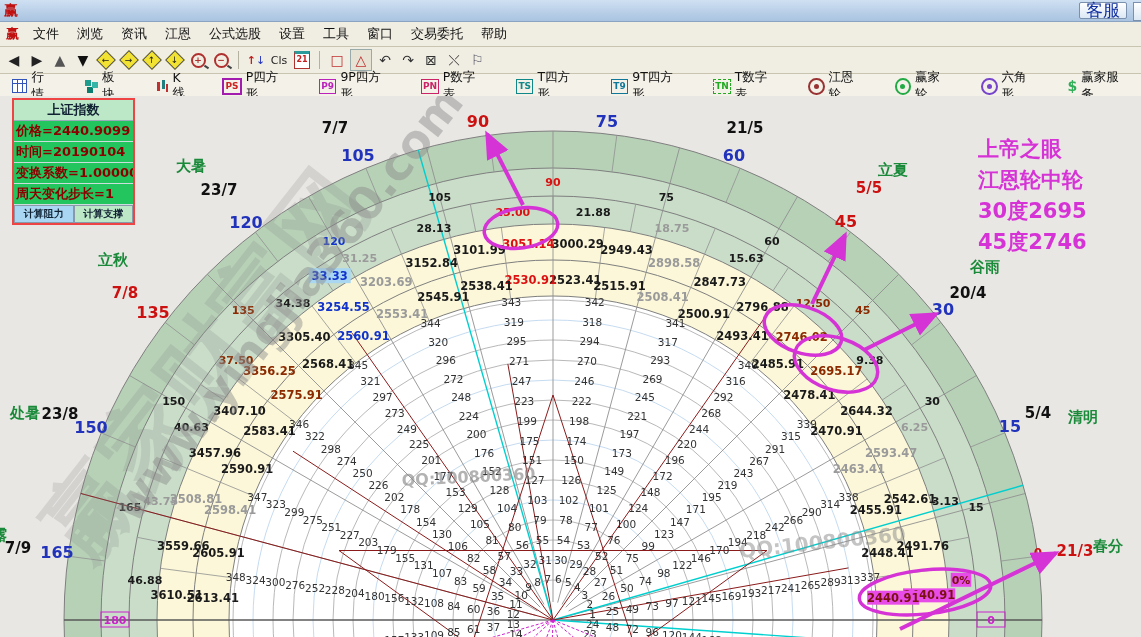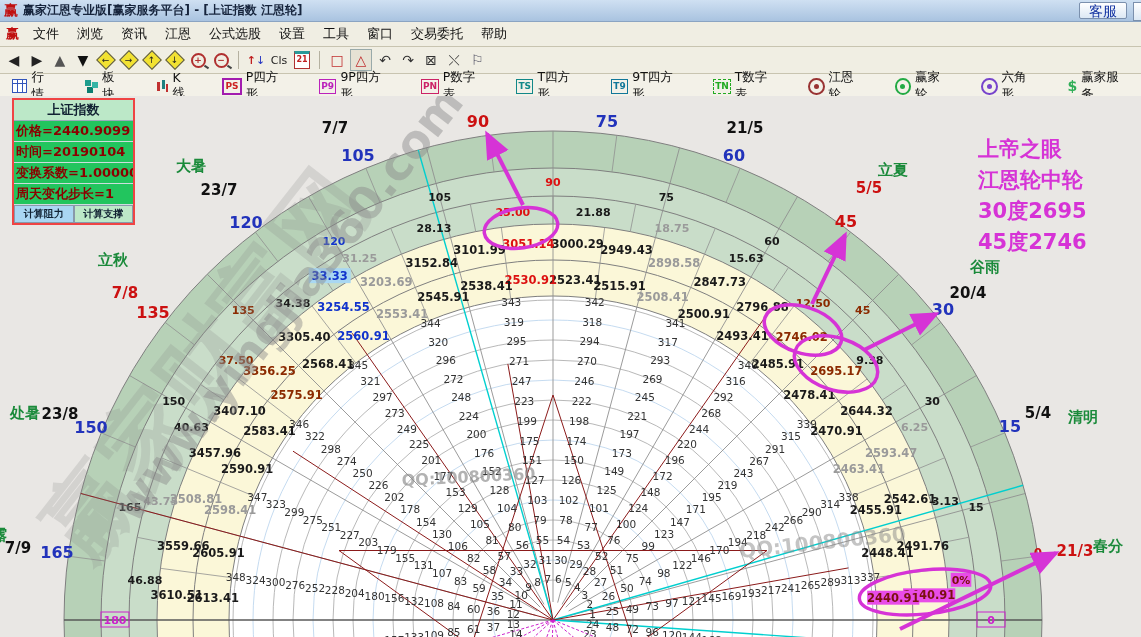--- a/index.html
+++ b/index.html
@@ -1,20 +1,20 @@
 <!DOCTYPE html>
 <html><head>
 <meta charset="utf-8">
 <style>
   html,body{margin:0;padding:0;}
   body{width:1141px;height:637px;overflow:hidden;font-family:"DejaVu Sans","Liberation Sans",sans-serif;background:#e9e7e4;position:relative;}
   #titlebar{height:21px;background:linear-gradient(#cfe0f2,#a9c3e0);border-bottom:1px solid #8ba4c2;display:flex;align-items:center;padding:0 4px;position:relative;}
   .logo{color:#c01010;font-weight:bold;font-size:14px;margin-right:5px;}
   #titlebar .title{font-size:12px;color:#16243c;font-weight:bold;}
-  #cs-btn{position:absolute;right:14px;top:2px;width:48px;height:17px;font-size:14px;color:#1030a0;background:linear-gradient(#ffffff,#dce8f4);border:1px solid #7b90ad;border-radius:2px;line-height:14px;padding:0;}
+  #cs-btn{position:absolute;right:14px;top:2px;width:48px;height:17px;font-size:17px;color:#1030a0;background:linear-gradient(#ffffff,#dce8f4);border:1px solid #7b90ad;border-radius:2px;line-height:14px;padding:0;}
   #edge-btn{position:absolute;right:0;top:2px;width:7px;height:17px;background:linear-gradient(#ffffff,#dce8f4);border:1px solid #7b90ad;border-right:none;}
   #menubar{height:24px;background:#f0eee3;border-bottom:1px solid #c8c4b0;display:flex;align-items:center;padding:0 6px;}
   #menu-items{display:flex;}
   .menu-item{font-size:13px;color:#111;padding:2px 9px;cursor:default;}
   #toolbar{height:26px;background:#f0eee3;border-bottom:1px solid #c8c4b0;display:flex;align-items:center;padding:0 4px;gap:3px;}
   .tbtn{min-width:20px;height:20px;display:inline-flex;align-items:center;justify-content:center;font-size:14px;}
   .tsep{width:1px;height:18px;background:#b5b1a0;margin:0 4px;}
   .dia{width:12px;height:12px;background:#f2e231;border:1px solid #555;transform:rotate(45deg);display:inline-flex;align-items:center;justify-content:center;}
   .dia span{transform:rotate(-45deg);font-size:9px;color:#222;line-height:9px;}
   .mag{width:11px;height:11px;border:2px solid #b03030;border-radius:50%;display:inline-flex;align-items:center;justify-content:center;font-size:9px;color:#b03030;position:relative;font-weight:bold;}
@@ -49,21 +49,20 @@
   #stock-panel .btns div{flex:1;text-align:center;font-weight:bold;color:#123;padding:1px 0;border:1px solid #8899aa;font-size:10px;}
   #stock-panel .btns .b1{background:#a9d6f2;}
   #stock-panel .btns .b2{background:#bce8c8;}
   #gann-notes{position:absolute;left:978px;top:38px;color:#d633d6;font-size:21px;font-weight:bold;line-height:31px;white-space:nowrap;}
 </style>
 </head>
 <body>
 
 <div id="titlebar">
   <span class="logo">赢</span>
-  <span class="title">赢家江恩专业版[赢家服务平台] - [上证指数 江恩轮]</span>
   <button id="cs-btn">客服</button>
   <div id="edge-btn"></div>
 </div>
 
 <div id="menubar">
   <span class="logo" style="font-size:13px">赢</span>
   <div id="menu-items">
       <span class="menu-item">文件</span>
       <span class="menu-item">浏览</span>
       <span class="menu-item">资讯</span>

